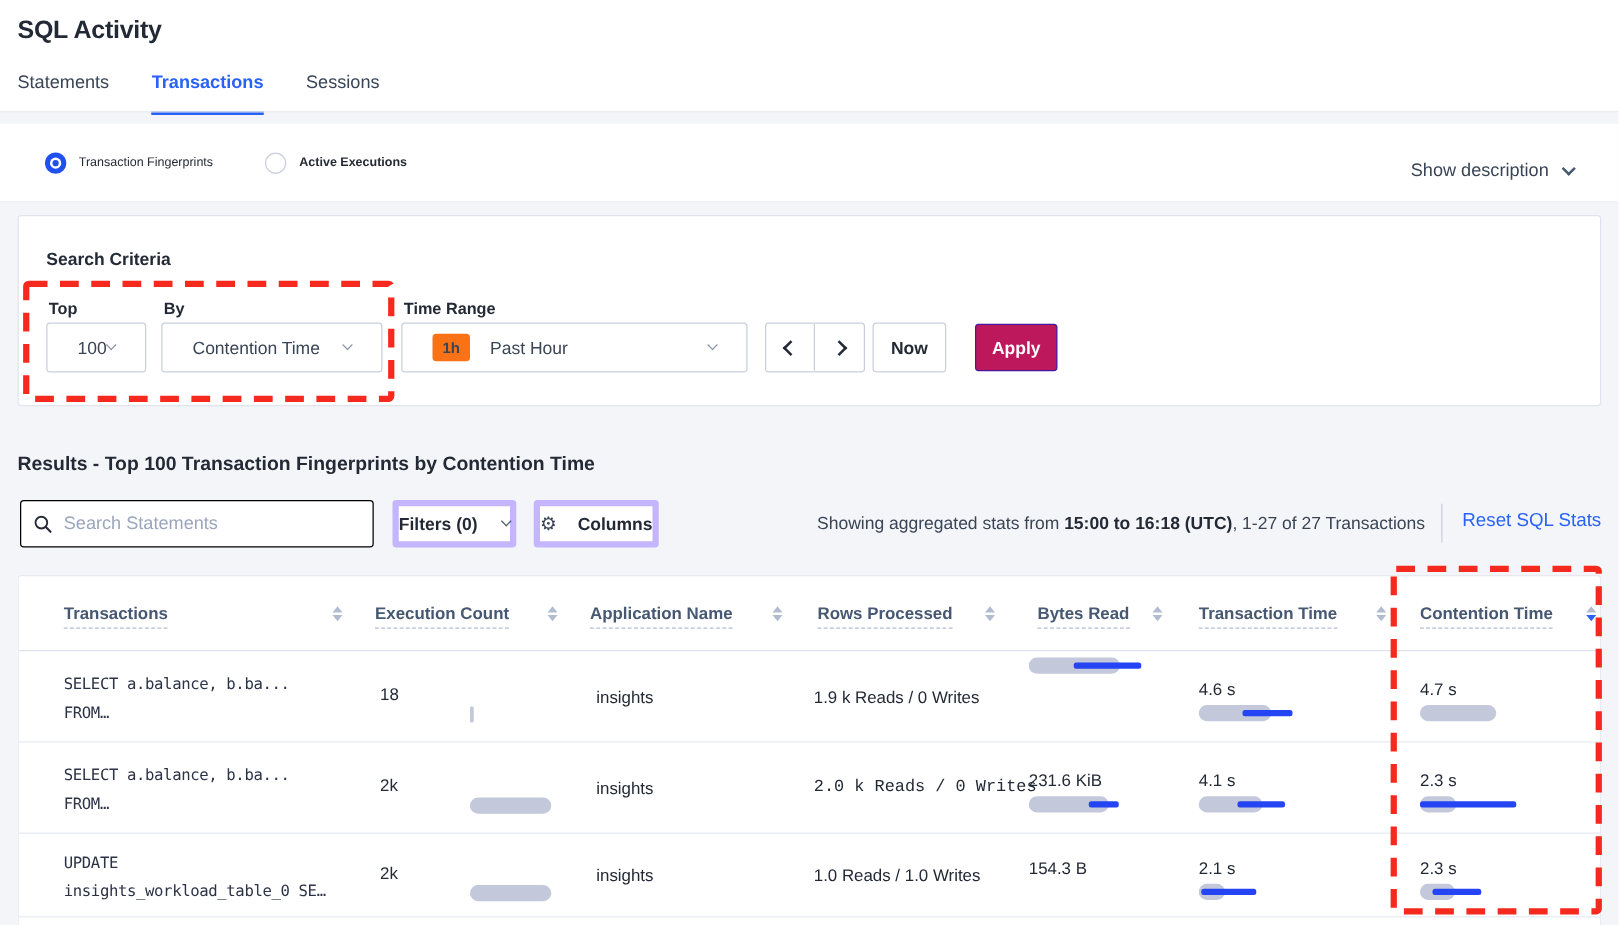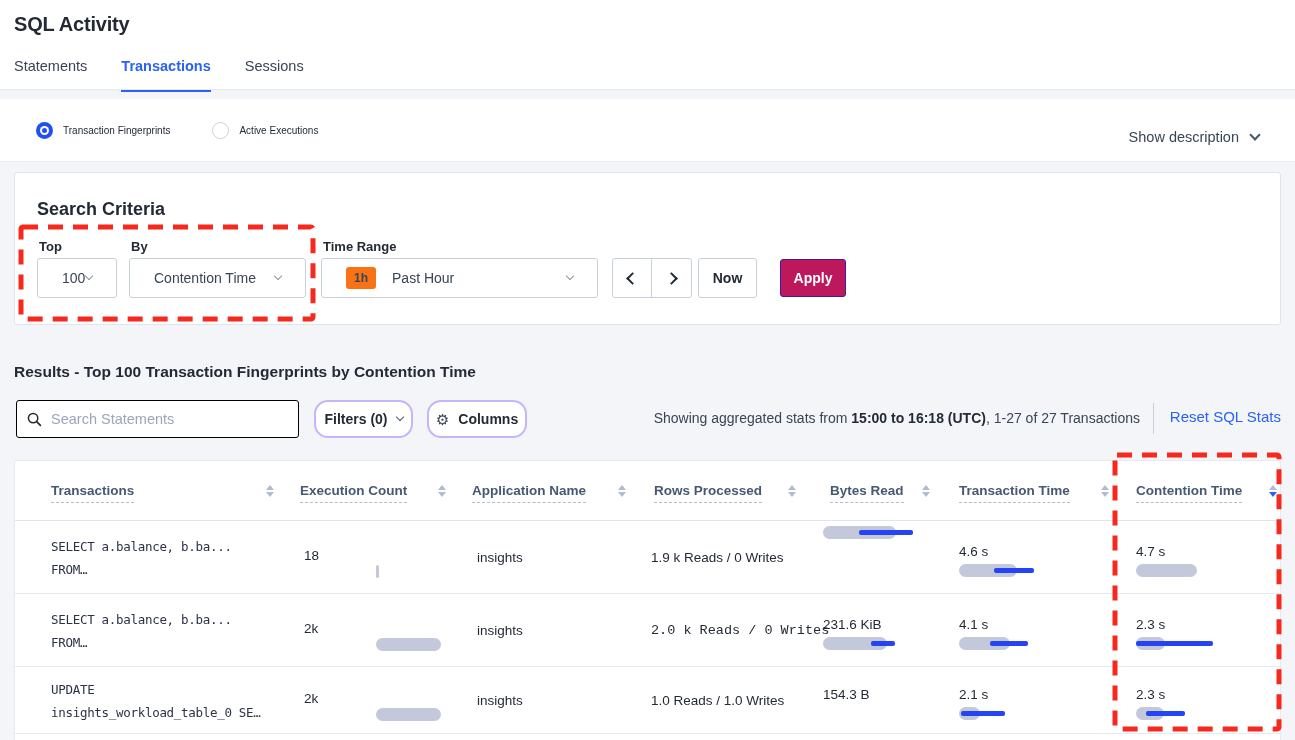--- a/index.html
+++ b/index.html
@@ -11,54 +11,54 @@
   .page-title { position: absolute; left: 14px; top: 13px; font-size: 20px; font-weight: bold; color: #242a35; letter-spacing: -0.2px; }
   .tabs { position: absolute; left: 14px; top: 58px; display: flex; gap: 34px; }
   .tab { font-size: 14.5px; color: #394455; padding-bottom: 15px; cursor: pointer; }
   .tab.active { color: #2962f5; font-weight: bold; border-bottom: 3px solid #2962f5; }
   .tabs-border { position: absolute; left: 0; top: 89px; width: 1295px; height: 1px; background: #e4e7ee; }
 
   
   .radio-strip { position: absolute; left: 0; top: 99px; width: 1295px; height: 63px; background: #fff; border-bottom: 1px solid #eceef4; display: flex; align-items: center; }
   .radio-opt { display: flex; align-items: center; gap: 10px; cursor: pointer; }
   .radio-opt.first { margin-left: 36px; }
-  .radio-opt.second { margin-left: 42px; }
+  .radio-opt.second { margin-left: 42px; font-weight: bold; }
   .radio-outer { width: 17px; height: 17px; border-radius: 50%; background: #2150ee; display: flex; align-items: center; justify-content: center; }
   .radio-inner-white { width: 9px; height: 9px; border-radius: 50%; background: #fff; display: flex; align-items: center; justify-content: center; }
   .radio-core { width: 5px; height: 5px; border-radius: 50%; background: #2150ee; }
   .radio-empty { width: 17px; height: 17px; border-radius: 50%; background: #fff; border: 1.5px solid #c9d0dd; }
   .radio-label { font-size: 10px; color: #242a35; }
   .show-desc { position: absolute; right: 36px; top: 129px; display: flex; align-items: center; gap: 12px; color: #394455; font-size: 14.5px; cursor: pointer; }
 
   
   .chev { display: inline-block; width: 8px; height: 8px; border-right: 2px solid #475872; border-bottom: 2px solid #475872; transform: rotate(45deg); margin-top: -4px; }
   .chev.gray { border-color: #8b95a9; }
   .chev.small { width: 6px; height: 6px; border-width: 1.8px; }
   .arrow-left { display:inline-block; width: 9px; height: 9px; border-left: 2.6px solid #242a35; border-bottom: 2.6px solid #242a35; transform: rotate(45deg); }
   .arrow-right { display:inline-block; width: 9px; height: 9px; border-right: 2.6px solid #242a35; border-top: 2.6px solid #242a35; transform: rotate(45deg); }
 
   
   .criteria-card { position: absolute; left: 14px; top: 172px; width: 1267px; height: 153px; background: #fff; border: 1px solid #e0e4ec; border-radius: 3px; }
-  .criteria-heading { position: absolute; left: 22px; top: 26px; font-size: 18px; font-weight: bold; color: #242a35; }
+  .criteria-heading { position: absolute; left: 22px; top: 26px; font-size: 14px; font-weight: bold; color: #242a35; }
   .field-label { position: absolute; font-size: 13px; font-weight: bold; color: #242a35; }
   .select-box { position: absolute; height: 40px; background: #fff; border: 1px solid #c9d0dd; border-radius: 3px; display: flex; align-items: center; padding: 0 24px; font-size: 14px; color: #394455; cursor: pointer; }
   .select-box .sel-value { flex: 1; }
   .time-badge { background: #f97316; color: #394455; font-weight: bold; font-size: 12px; border-radius: 3px; padding: 4px 8px; margin-right: 16px; }
   .pager { position: absolute; left: 597px; top: 85px; display: flex; border: 1px solid #c9d0dd; border-radius: 3px; background: #fff; height: 40px; }
   .pager-btn { width: 39px; display: flex; align-items: center; justify-content: center; cursor: pointer; }
   .pager-btn.prev { border-right: 1px solid #c9d0dd; }
   .btn-now { position: absolute; left: 683px; top: 85px; width: 59px; height: 40px; background: #fff; border: 1px solid #c9d0dd; border-radius: 3px; font-size: 14px; font-weight: bold; color: #242a35; display: flex; align-items: center; justify-content: center; cursor: pointer; }
   .btn-apply { position: absolute; left: 765px; top: 86px; width: 66px; height: 38px; background: #be185d; border: 1px solid #44189f; border-radius: 3px; font-size: 14px; font-weight: bold; color: #fff; display: flex; align-items: center; justify-content: center; cursor: pointer; }
 
   
   .results-heading { position: absolute; left: 14px; top: 363px; font-size: 15.5px; font-weight: bold; color: #242a35; }
   .search-box { position: absolute; left: 16px; top: 400px; width: 283px; height: 38px; background: #fff; border: 1px solid #000000; border-radius: 3px; display: flex; align-items: center; padding: 0 10px; gap: 9px; }
   .search-box input { border: none; outline: none; font-size: 14.5px; color: #394455; width: 100%; font-family: "Liberation Sans", sans-serif; }
   .search-box input::placeholder { color: #9ba6bc; }
-  .toolbar-btn { position: absolute; top: 400px; height: 38px; background: #fff; border: 2px solid #c4b5fd; border-radius: 14px; display: flex; align-items: center; justify-content: center; gap: 9px; font-size: 14px; font-weight: bold; color: #242a35; cursor: pointer; }
+  .toolbar-btn { position: absolute; top: 400px; height: 38px; background: #fff; border: 5px solid #c4b5fd; border-radius: 3px; display: flex; align-items: center; justify-content: space-between; gap: 9px; font-size: 14px; font-weight: bold; color: #242a35; cursor: pointer; }
   .btn-filters { left: 314px; width: 99px; }
   .btn-columns { left: 427px; width: 100px; }
   .gear-glyph { font-size: 15px; color: #394455; font-weight: normal; line-height: 1; }
   .stats-line { position: absolute; right: 155px; top: 410px; font-size: 14px; color: #394455; white-space: nowrap; }
   .stats-line b { color: #242a35; }
   .stats-divider { position: absolute; right: 141px; top: 403px; width: 1px; height: 31px; background: #c9d0dd; }
   .reset-link { position: absolute; right: 14px; top: 408px; font-size: 15px; color: #2962f5; cursor: pointer; }
 
   
   .table-card { position: absolute; left: 14px; top: 460px; width: 1267px; height: 281px; background: #fff; border: 1px solid #e7eaf1; border-bottom: none; border-radius: 3px 3px 0 0; }

